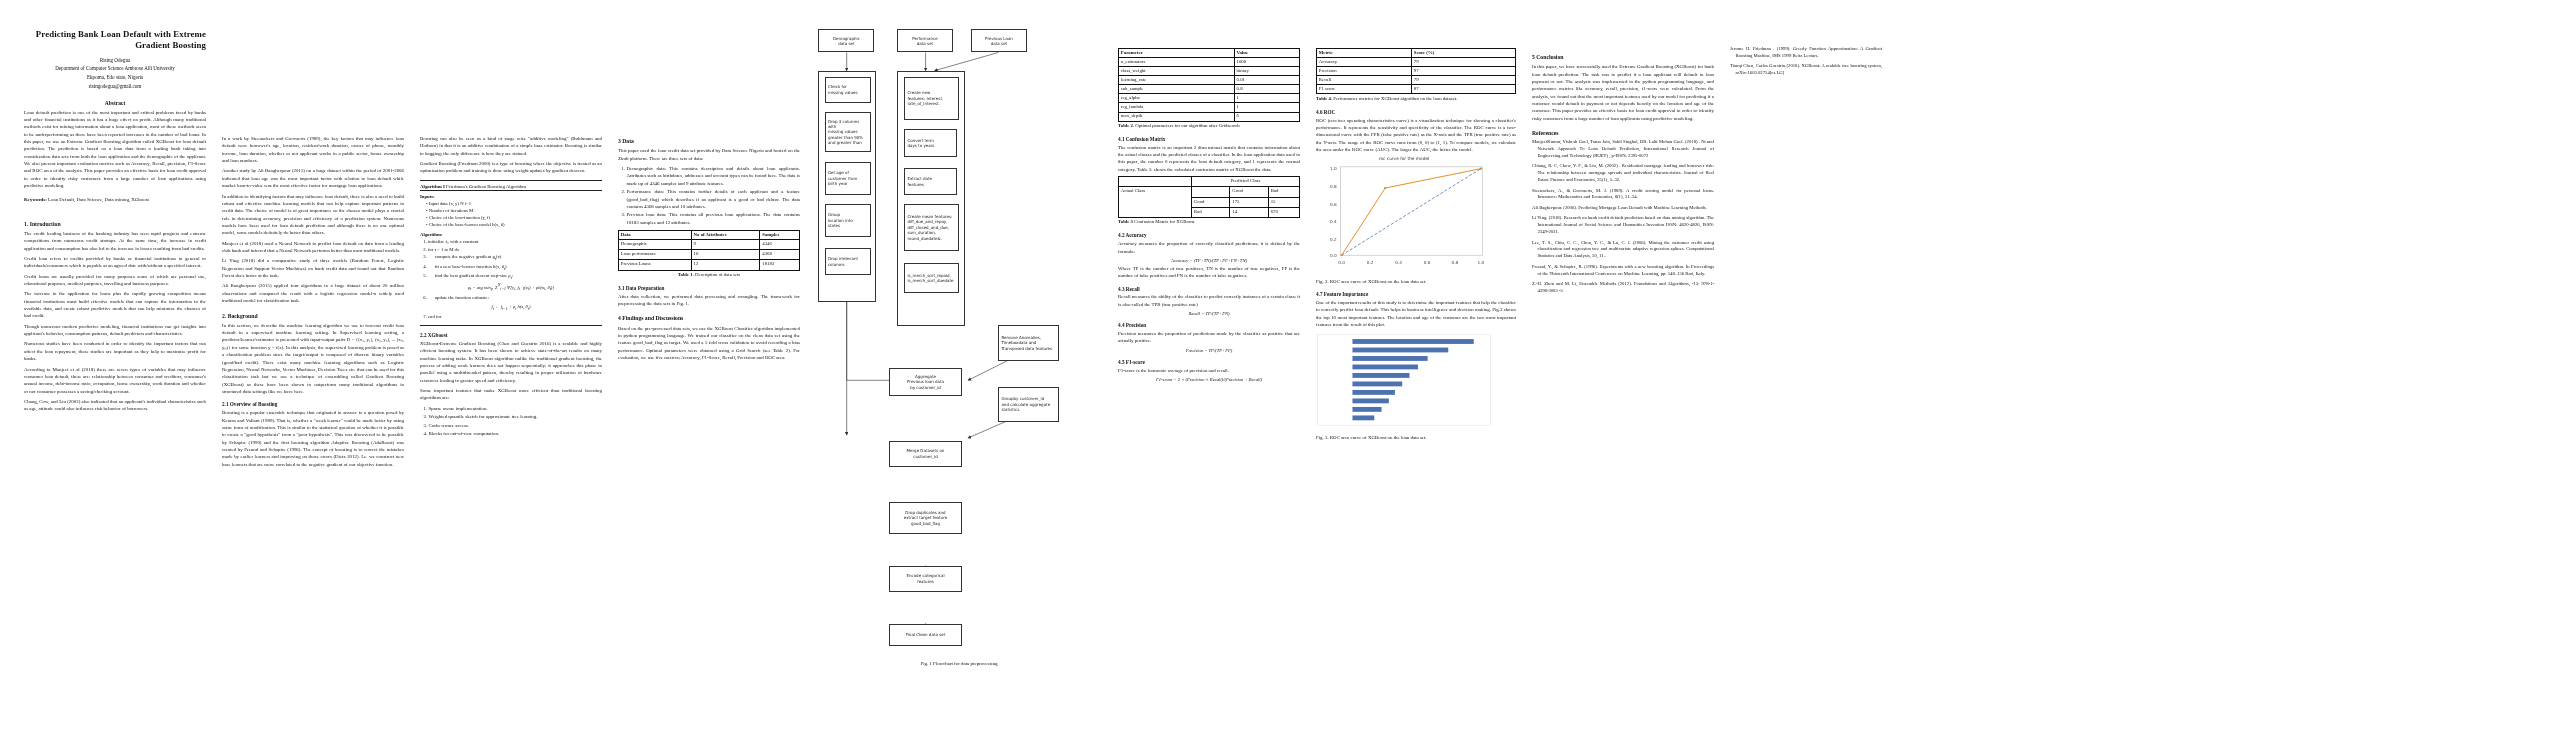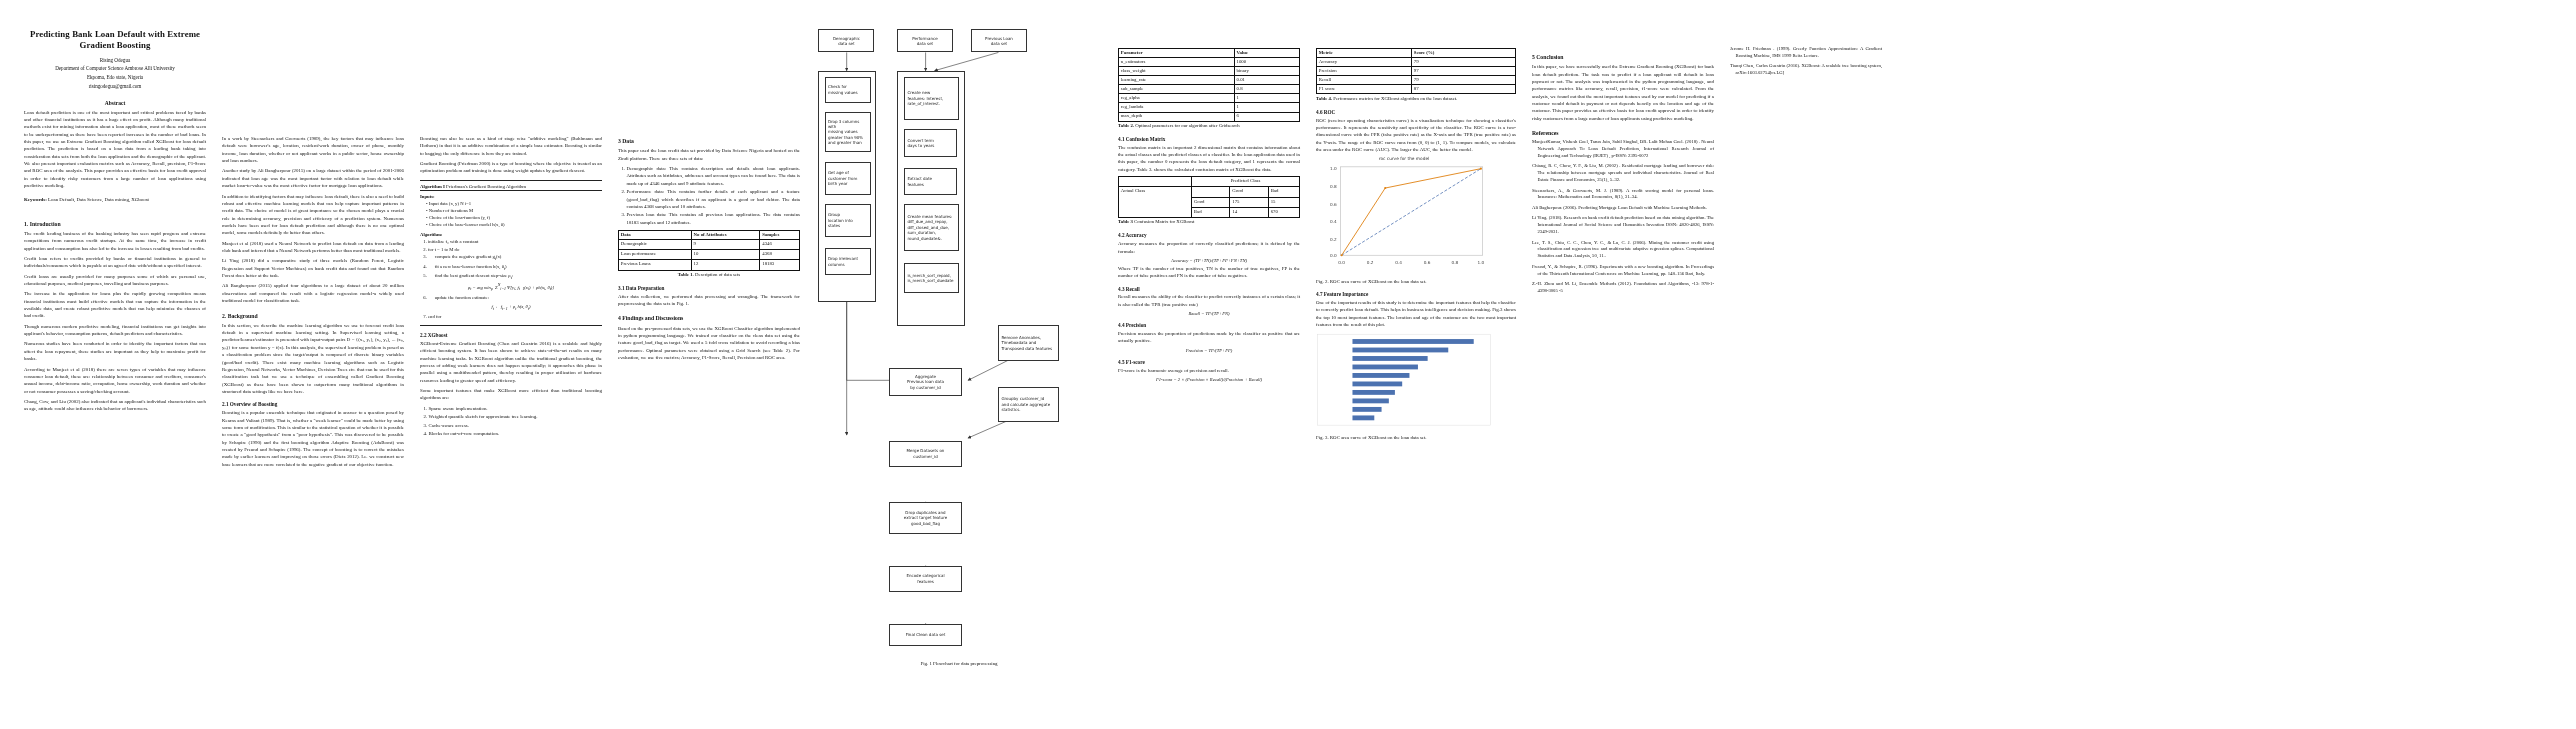--- a/index.html
+++ b/index.html
@@ -13,21 +13,21 @@
   }
   .page { position:relative; width:2576px; height:729px; padding:16px 24px 0 24px; }
 
   
   .cols { display:flex; gap:16px; align-items:flex-start; height:699px; }
   .col { width:182px; flex:0 0 182px; }
   .col.wide { width:200px; flex:0 0 200px; }
   .col.fig  { width:286px; flex:0 0 286px; }
 
   h1.title {
-    font-size:8.8px; font-weight:bold; text-align:center;
+    font-size:8.8px; font-weight:bold; text-align:right;
     margin:13.4px 0 5.5px 0; letter-spacing:0.1px; line-height:1.25;
   }
   .byline { text-align:center; font-size:5.1px; line-height:1.45; margin-bottom:1.2px; }
   .abs-head { text-align:center; font-weight:bold; font-size:5.5px; margin:9.7px 0 3px; }
   p.body {
     font-size:4.9px; line-height:1.5; text-align:justify;
     margin:0 0 3px 0; text-justify:inter-word; hyphens:auto;
   }
   .kw { font-size:4.9px; line-height:1.5; margin:6px 0 0 0; }
   .kw b { font-weight:bold; }

